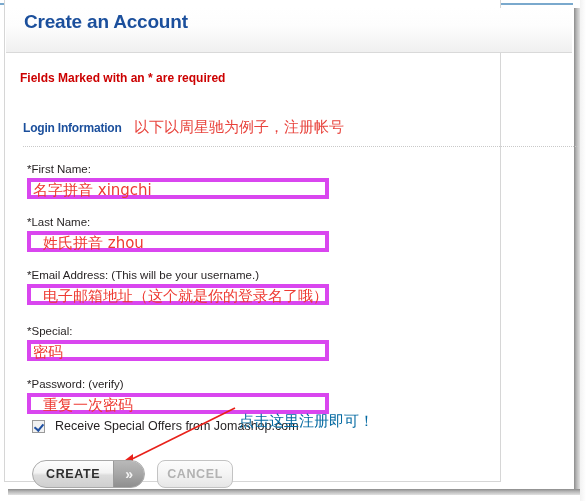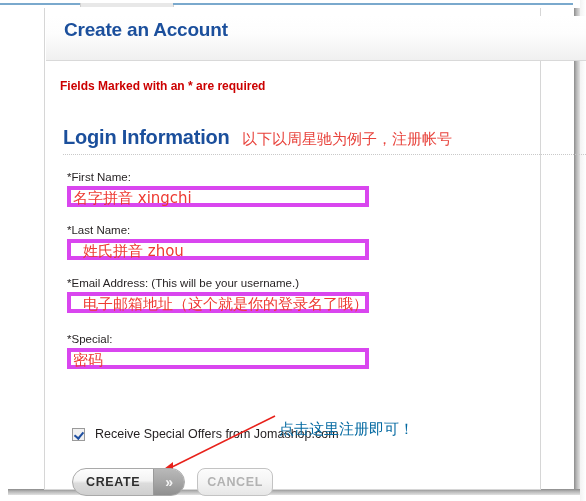--- a/index.html
+++ b/index.html
@@ -39,27 +39,26 @@
     border-right: 1px solid #cfcfcf;
   }
   .top-rule .seg-blue-r {
     position: absolute; left: 173px; top: 0; width: 400px; height: 2px;
     background: #7aa9cd;
   }
 
   
   #card {
     position: absolute;
-    left: 4px; top: 8px;
+    left: 4px; top: 0;
     width: 497px; height: 482px;
     background: #ffffff;
     border: 1px solid #d6d6d6;
     border-top: none;
     box-sizing: border-box;
-    margin-left: 40px;
   }
   
   .shadow-right {
     position: absolute;
     left: 574px; top: 8px;
     width: 6px; height: 482px;
     background: linear-gradient(to right,#8c8c8c 0%, #b5b5b5 40%, #e2e2e2 100%);
   }
   .shadow-bottom {
     position: absolute;
@@ -103,21 +102,21 @@
 
   
   #section-row {
     position: absolute;
     left: 18px; top: 118px;
     width: 550px;
     height: 24px;
     white-space: nowrap;
   }
   #section-title {
-    font-size: 20px;
+    font-size: 12px;
     font-weight: bold;
     color: #1b4f9c;
     letter-spacing: -0.2px;
   }
   #section-note {
     font-size: 15px;
     color: #e8433c;
     margin-left: 8px;
     font-family: "DejaVu Sans", sans-serif;
   }
@@ -318,20 +317,26 @@
       </div>
     </div>
 
     <div class="field" id="field-pass">
       <span class="field-label">*Special:</span>
       <div class="input-box">
         <span class="input-anno">密码</span>
       </div>
     </div>
 
+    <div class="field" id="field-pass2">
+      <span class="field-label">*Password: (verify)</span>
+      <div class="input-box">
+        <span class="input-anno indent">重复一次密码</span>
+      </div>
+    </div>
 
     <div id="offers-row">
       <span id="offers-checkbox"></span>
       <span id="offers-label">Receive Special Offers from Jomashop.com</span>
     </div>
 
     <div id="annotation-text">点击这里注册即可！</div>
     <svg id="annotation-arrow" viewBox="0 0 150 80">
       <line x1="135" y1="8" x2="26" y2="62" stroke="#e8211a" stroke-width="1.6"></line>
       <polygon points="12,70 33,54 33,67" fill="#e8211a"></polygon>

